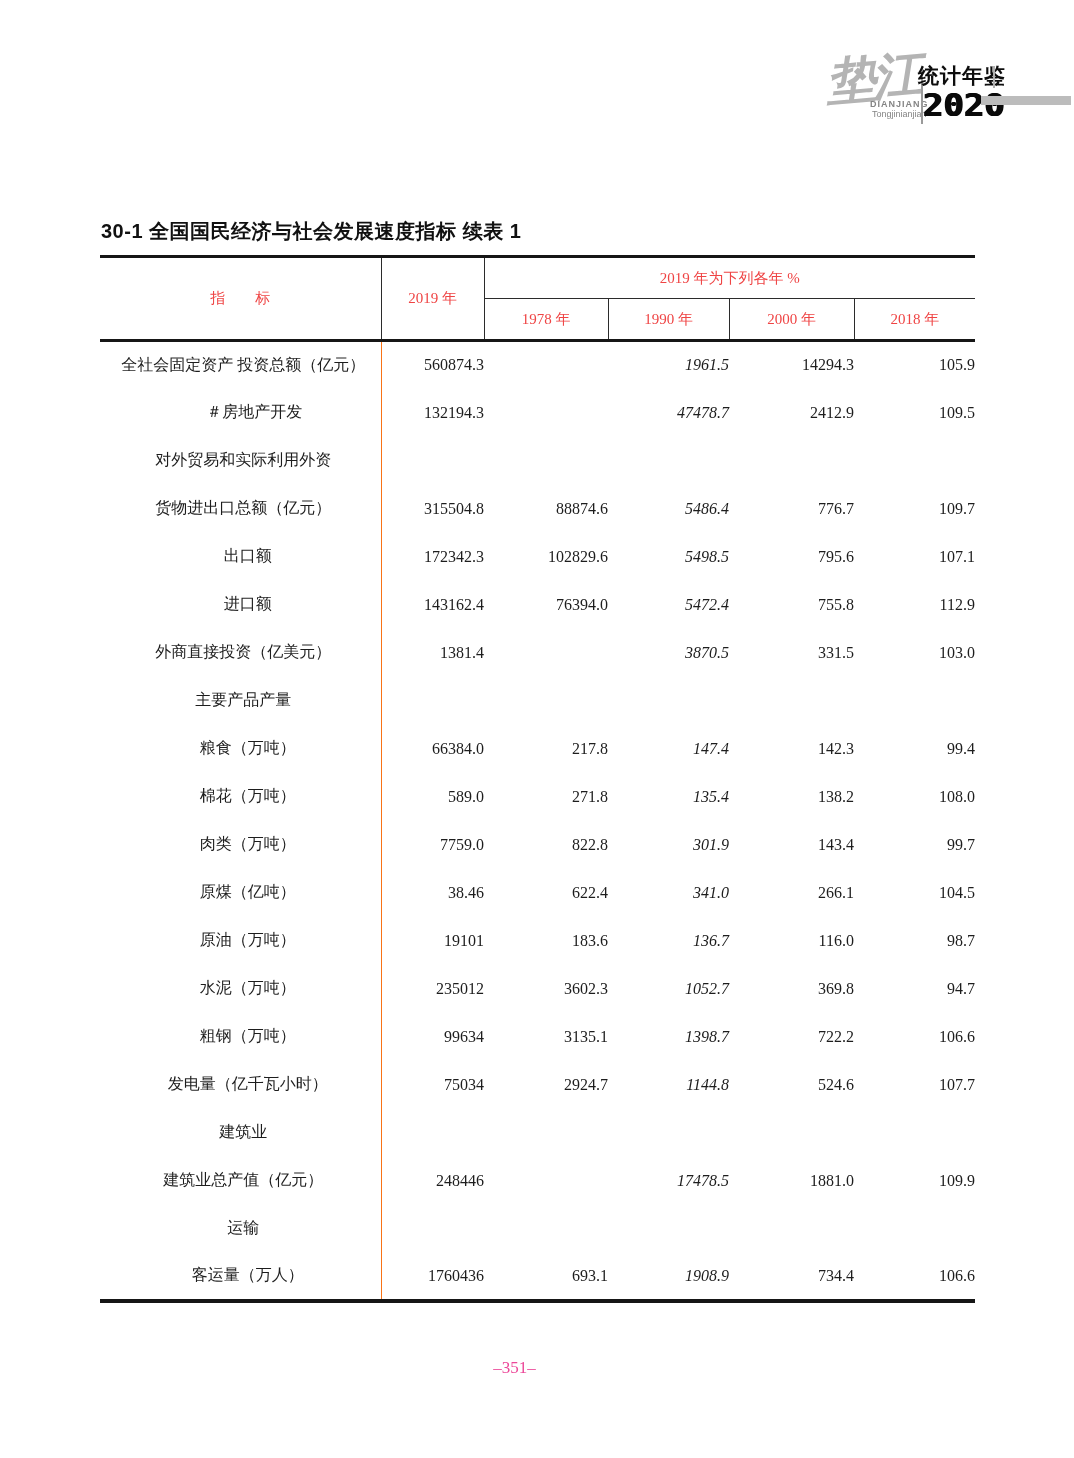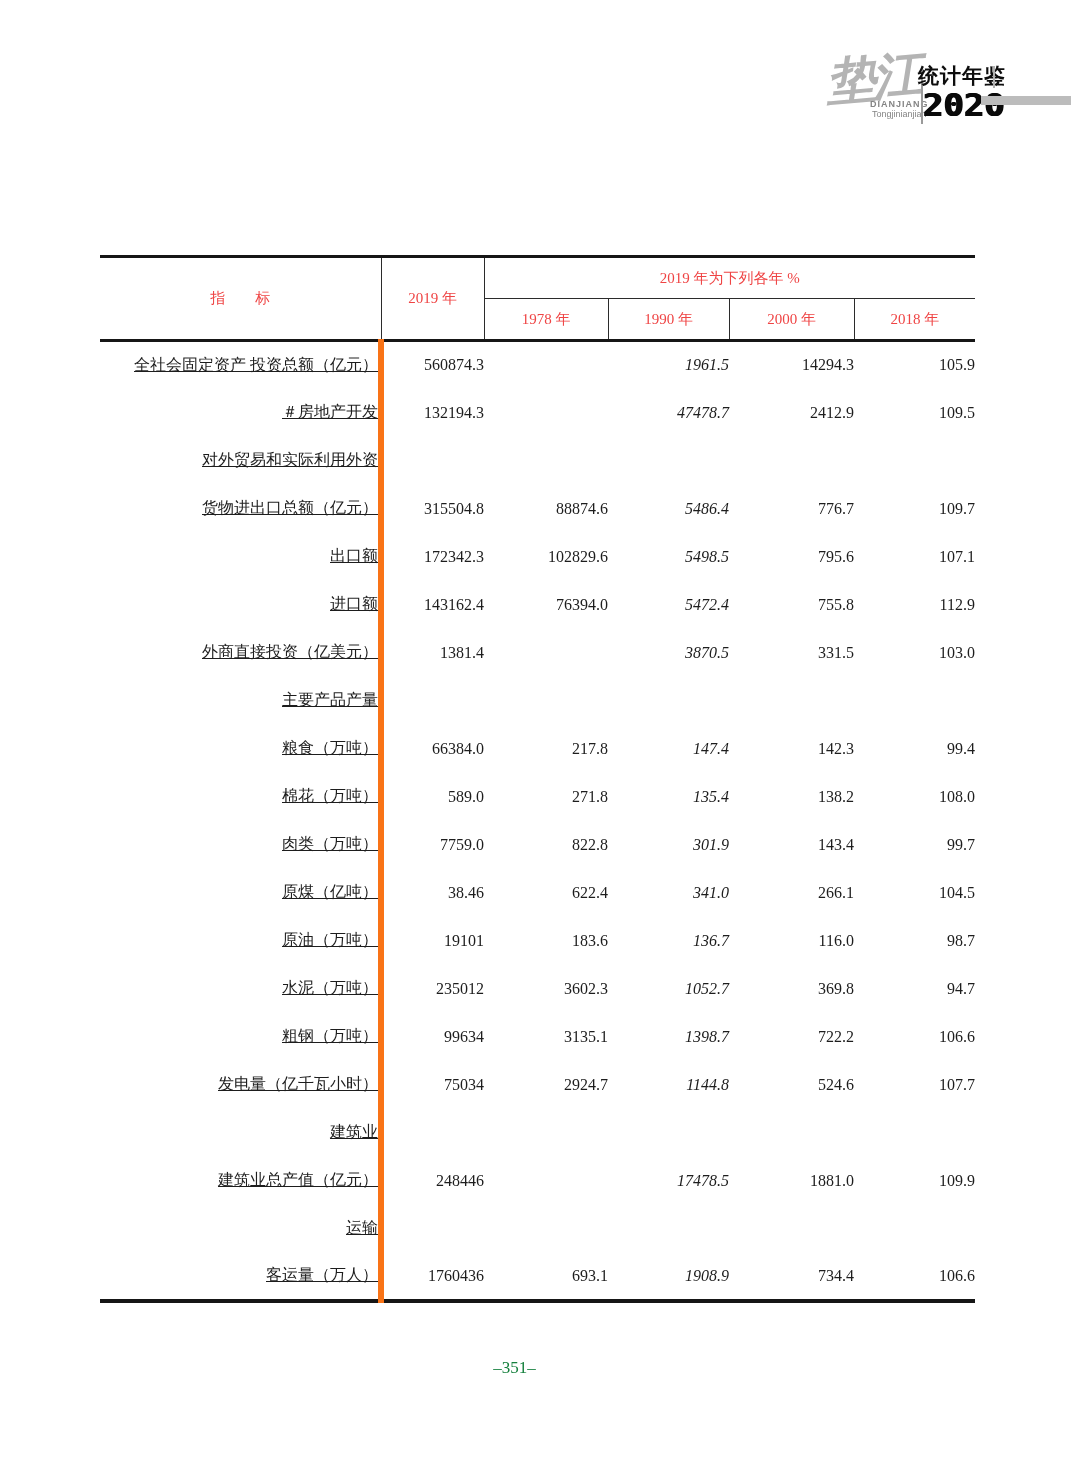--- a/index.html
+++ b/index.html
@@ -63,35 +63,35 @@
   thead th { font-size: 15px; text-align: center; vertical-align: middle; color: #ef4444; }
   th.h-indicator { border-right: 1px solid #2b2b2b; border-bottom: 3px solid #161616; }
   th.h-2019     { border-right: 1px solid #2b2b2b; border-bottom: 3px solid #161616; }
   tr.group-row  { height: 42px; }
   th.h-group    { border-bottom: 1px solid #2b2b2b; }
   tr.sub-row    { height: 42px; }
   tr.sub-row th { border-bottom: 3px solid #161616; }
   tr.sub-row th + th { border-left: 1px solid #2b2b2b; }
 
   tbody td { height: 48px; font-size: 16px; vertical-align: middle; color: #1d1d1d; }
-  td.label { border-right: 6px solid #f97316; text-align: right; text-decoration: underline; }
+  td.label { border-right: 1px solid #f97316; text-align: center; }
   td.label.indent-0 { padding-left: 6px; }
   td.label.indent-1 { padding-left: 15px; }
   td.label.indent-2 { padding-left: 28px; }
   td.num { text-align: right; }
   td.c0 { padding-right: 19px; }
   td.c1 { padding-right: 33px; }
   td.c2 { padding-right: 37px; font-style: italic; }
   td.c3 { padding-right: 42px; margin-top: 20px; }
   td.c4 { padding-right: 39px; }
 
   
   .pageno {
     position: absolute; left: 0; top: 1358px; width: 1029px;
-    text-align: center; font-size: 17px; color: #15803d;
+    text-align: center; font-size: 17px; color: #ec4899;
     font-family: "Liberation Serif", serif;
   }
 </style>
 </head>
 <body>
 
 <div class="page">
 
   <div class="logo">
     <div class="brand-cn">垫江</div>
@@ -99,20 +99,21 @@
       <div class="l1">DIANJIANG</div>
       <div class="l2">Tongjinianjian</div>
     </div>
     <div class="logo-divider"></div>
     <div class="yearbook-cn">统计年鉴</div>
     <div class="yearbook-tick"></div>
     <div class="year-big">2020</div>
     <div class="gray-bar"></div>
   </div>
 
+  <div class="page-title">30-1 全国国民经济与社会发展速度指标 续表 1</div>
 
   <table class="stats">
     <colgroup>
       <col style="width:281px">
         <col style="width:103px">
         <col style="width:124px">
       <col style="width:121px">
         <col style="width:125px">
         <col style="width:121px">
     </colgroup>

